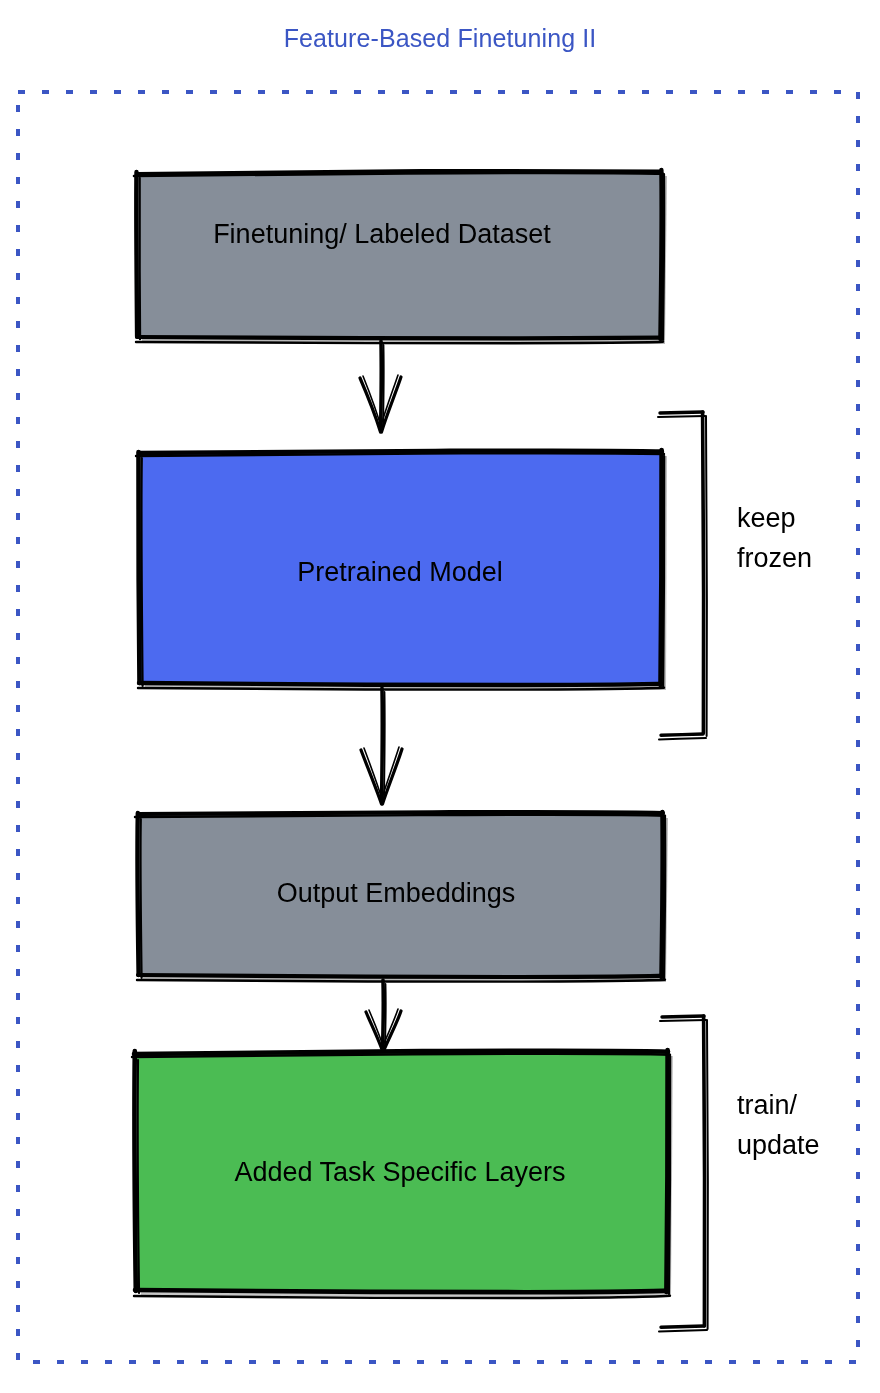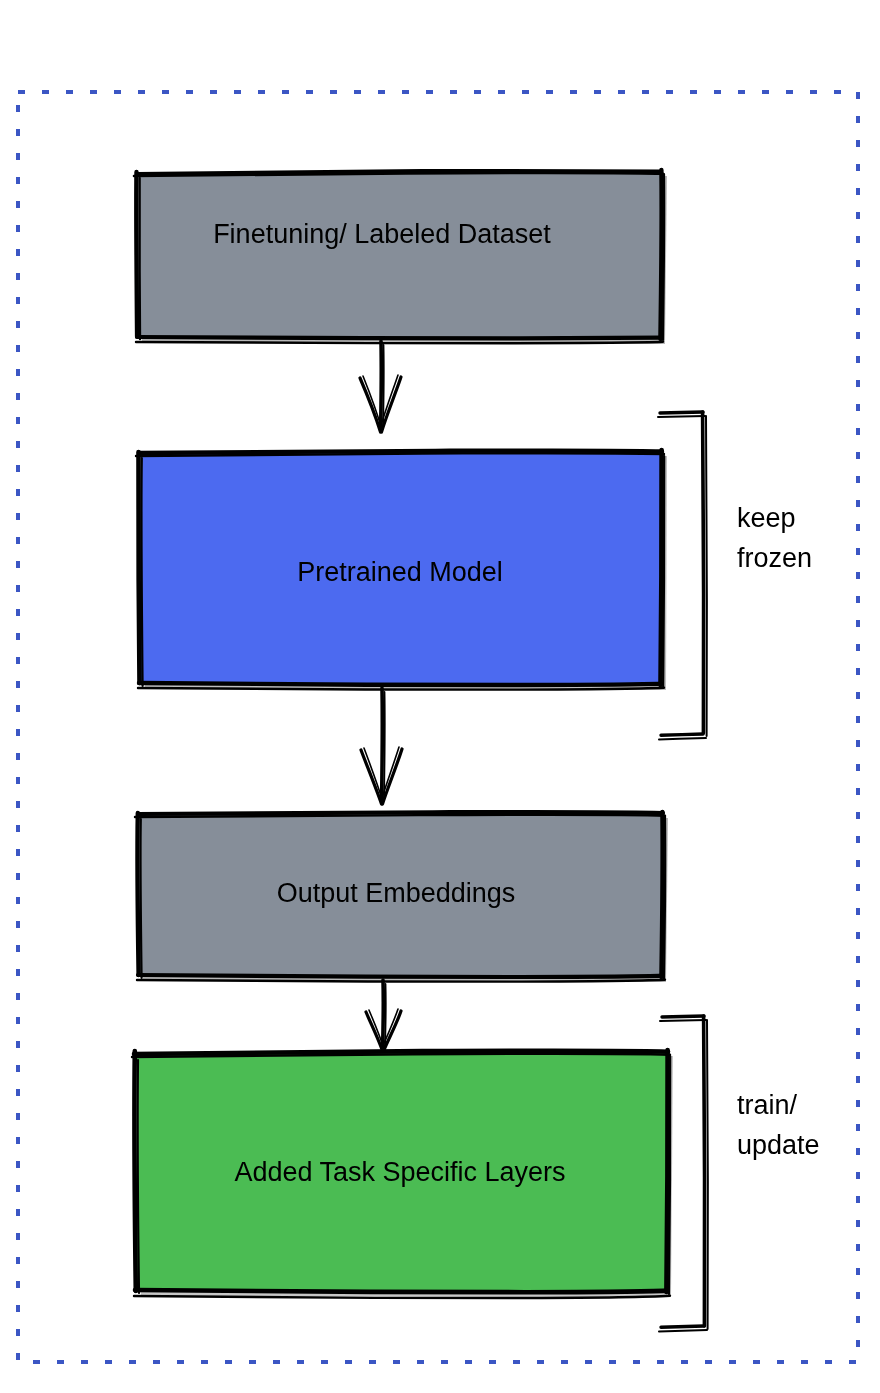--- a/index.html
+++ b/index.html
@@ -53,20 +53,21 @@
     fill: #000000;
     font-size: 27px;
     user-select: none;
   }
 </style>
 </head>
 <body>
 
 <div id="diagram-root">
 
+  <div id="diagram-title">Feature-Based Finetuning II</div>
 
   <svg id="canvas" viewBox="0 0 880 1393">
 
     <rect id="dashed-frame" x="18" y="92" width="840" height="1270" fill="none" stroke="#3B56C4" stroke-width="4" stroke-dasharray="7 17" stroke-linecap="butt"></rect>
 
     <g>
       <path d="M144,178 L667,176 L665,344 L142,343 Z" fill="#000000" opacity="0.28"></path>
       <path d="M139,173 L661,171 L660,338 L138,337 Z" fill="#868E99"></path>
       <path d="M137,174 C140,174 300,171.5 450,171 C560,170.7 655,171.4 661,171.6" fill="none" stroke="#000" stroke-width="4.2" stroke-linecap="round"></path>
       <path d="M134,176 C137,176 310,173.6 460,173.1 C565,172.8 654,173.5 663,173.8" fill="none" stroke="#000" stroke-width="2.6" stroke-linecap="round"></path>

